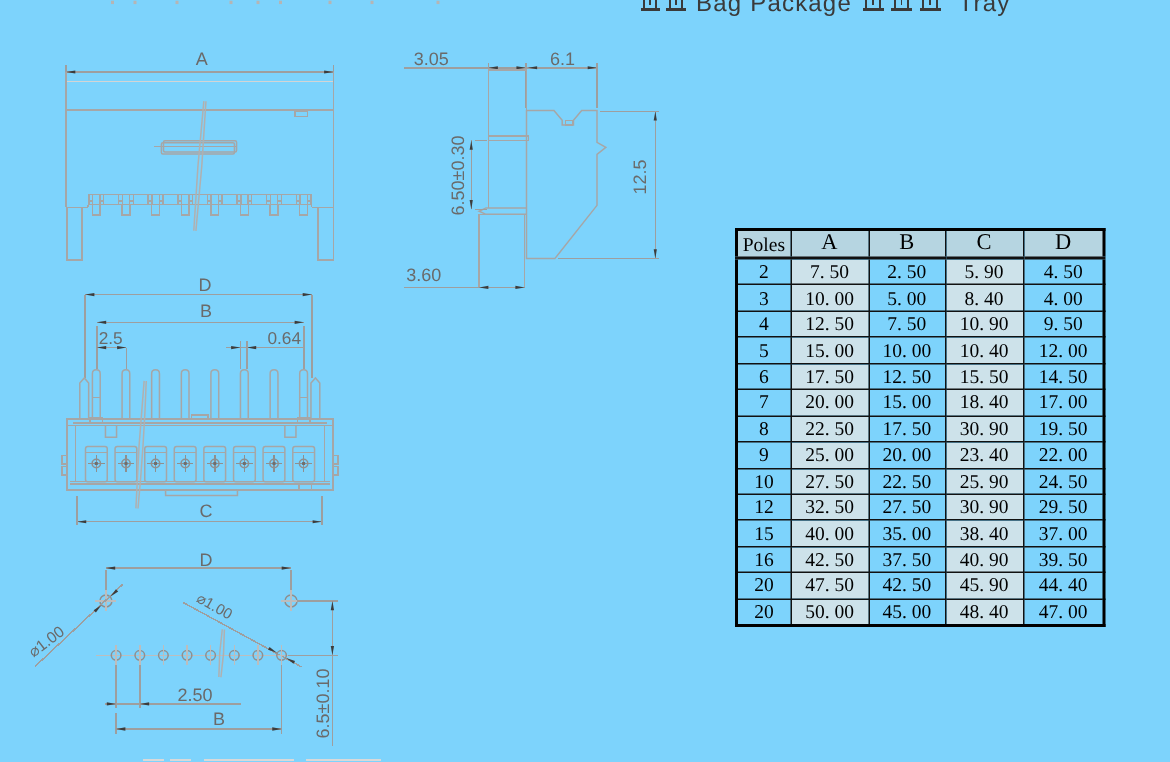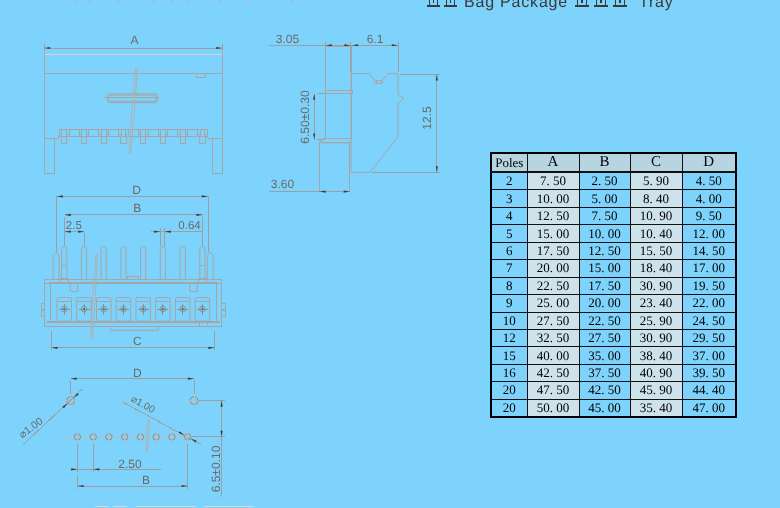--- a/index.html
+++ b/index.html
@@ -560,18 +560,18 @@
           <td class="p">20</td>
           <td class="b1">47. 50</td>
           <td>42. 50</td>
           <td class="b1">45. 90</td>
           <td>44. 40</td>
         </tr>
 <tr>
           <td class="p">20</td>
           <td class="b1">50. 00</td>
           <td>45. 00</td>
-          <td class="b1">35. 40</td>
+          <td class="b1">48. 40</td>
           <td>47. 00</td>
         </tr>
 </tbody>
     </table>
 </div>
 
 </body></html>

